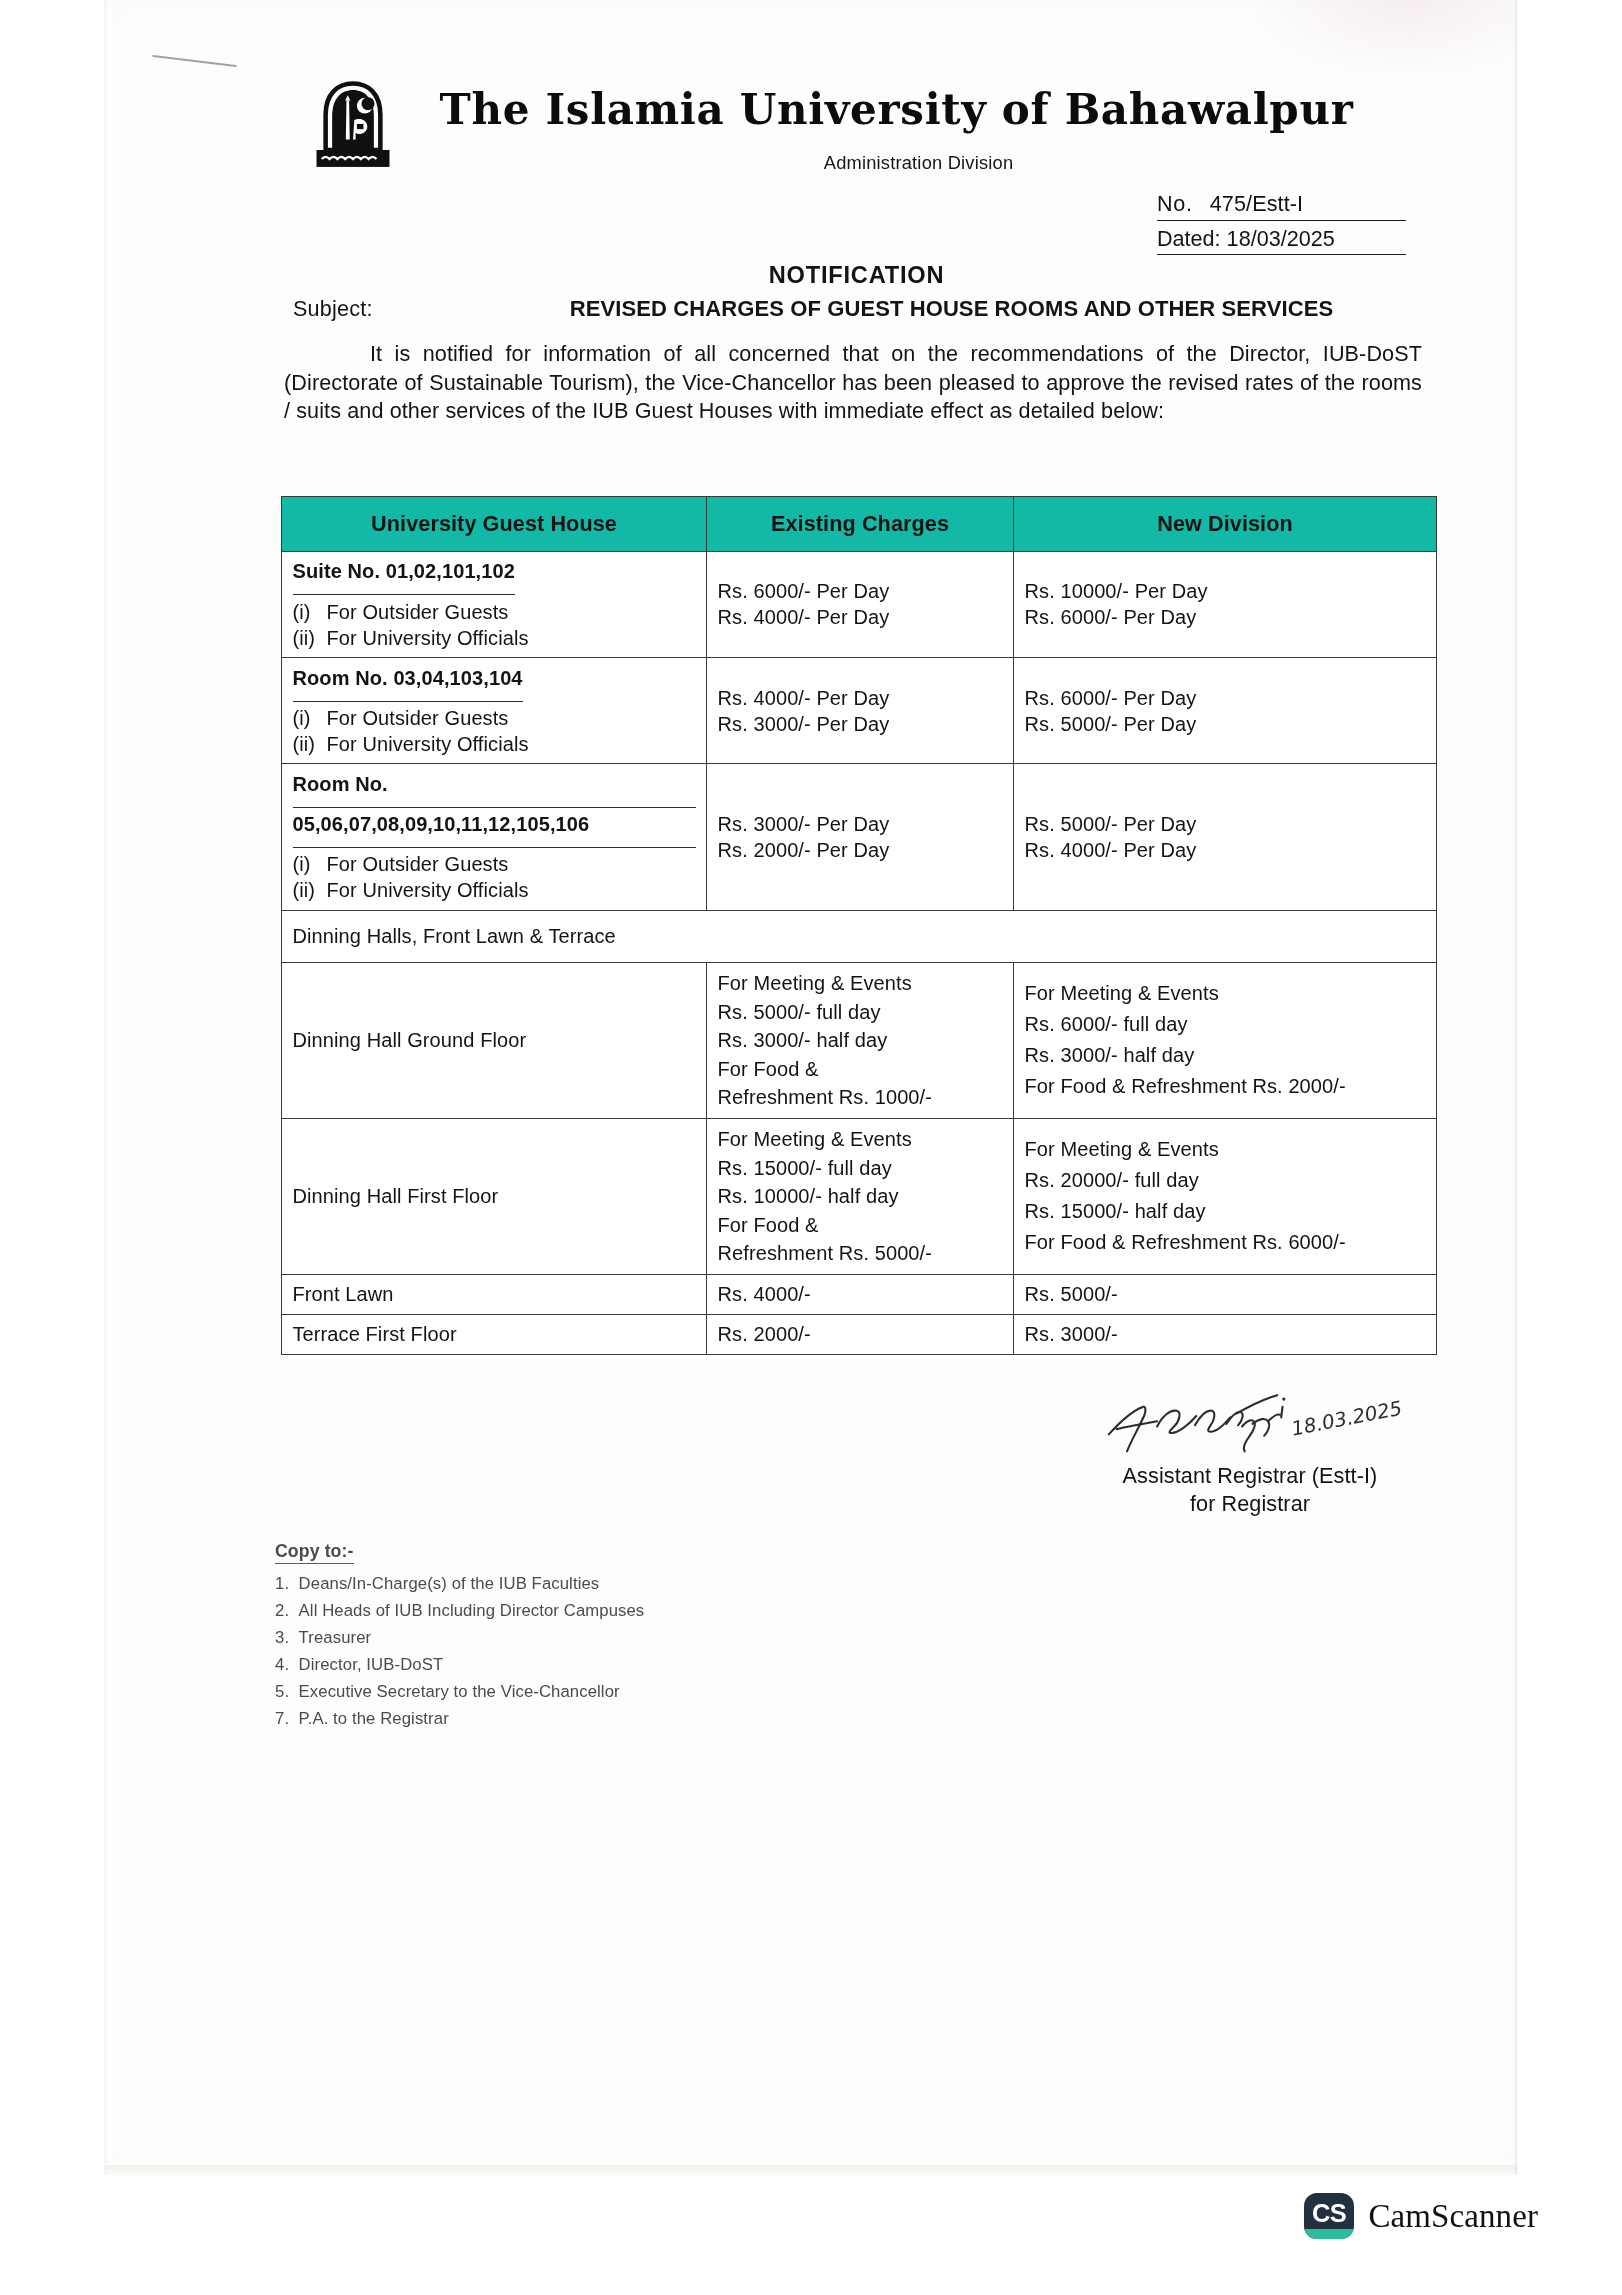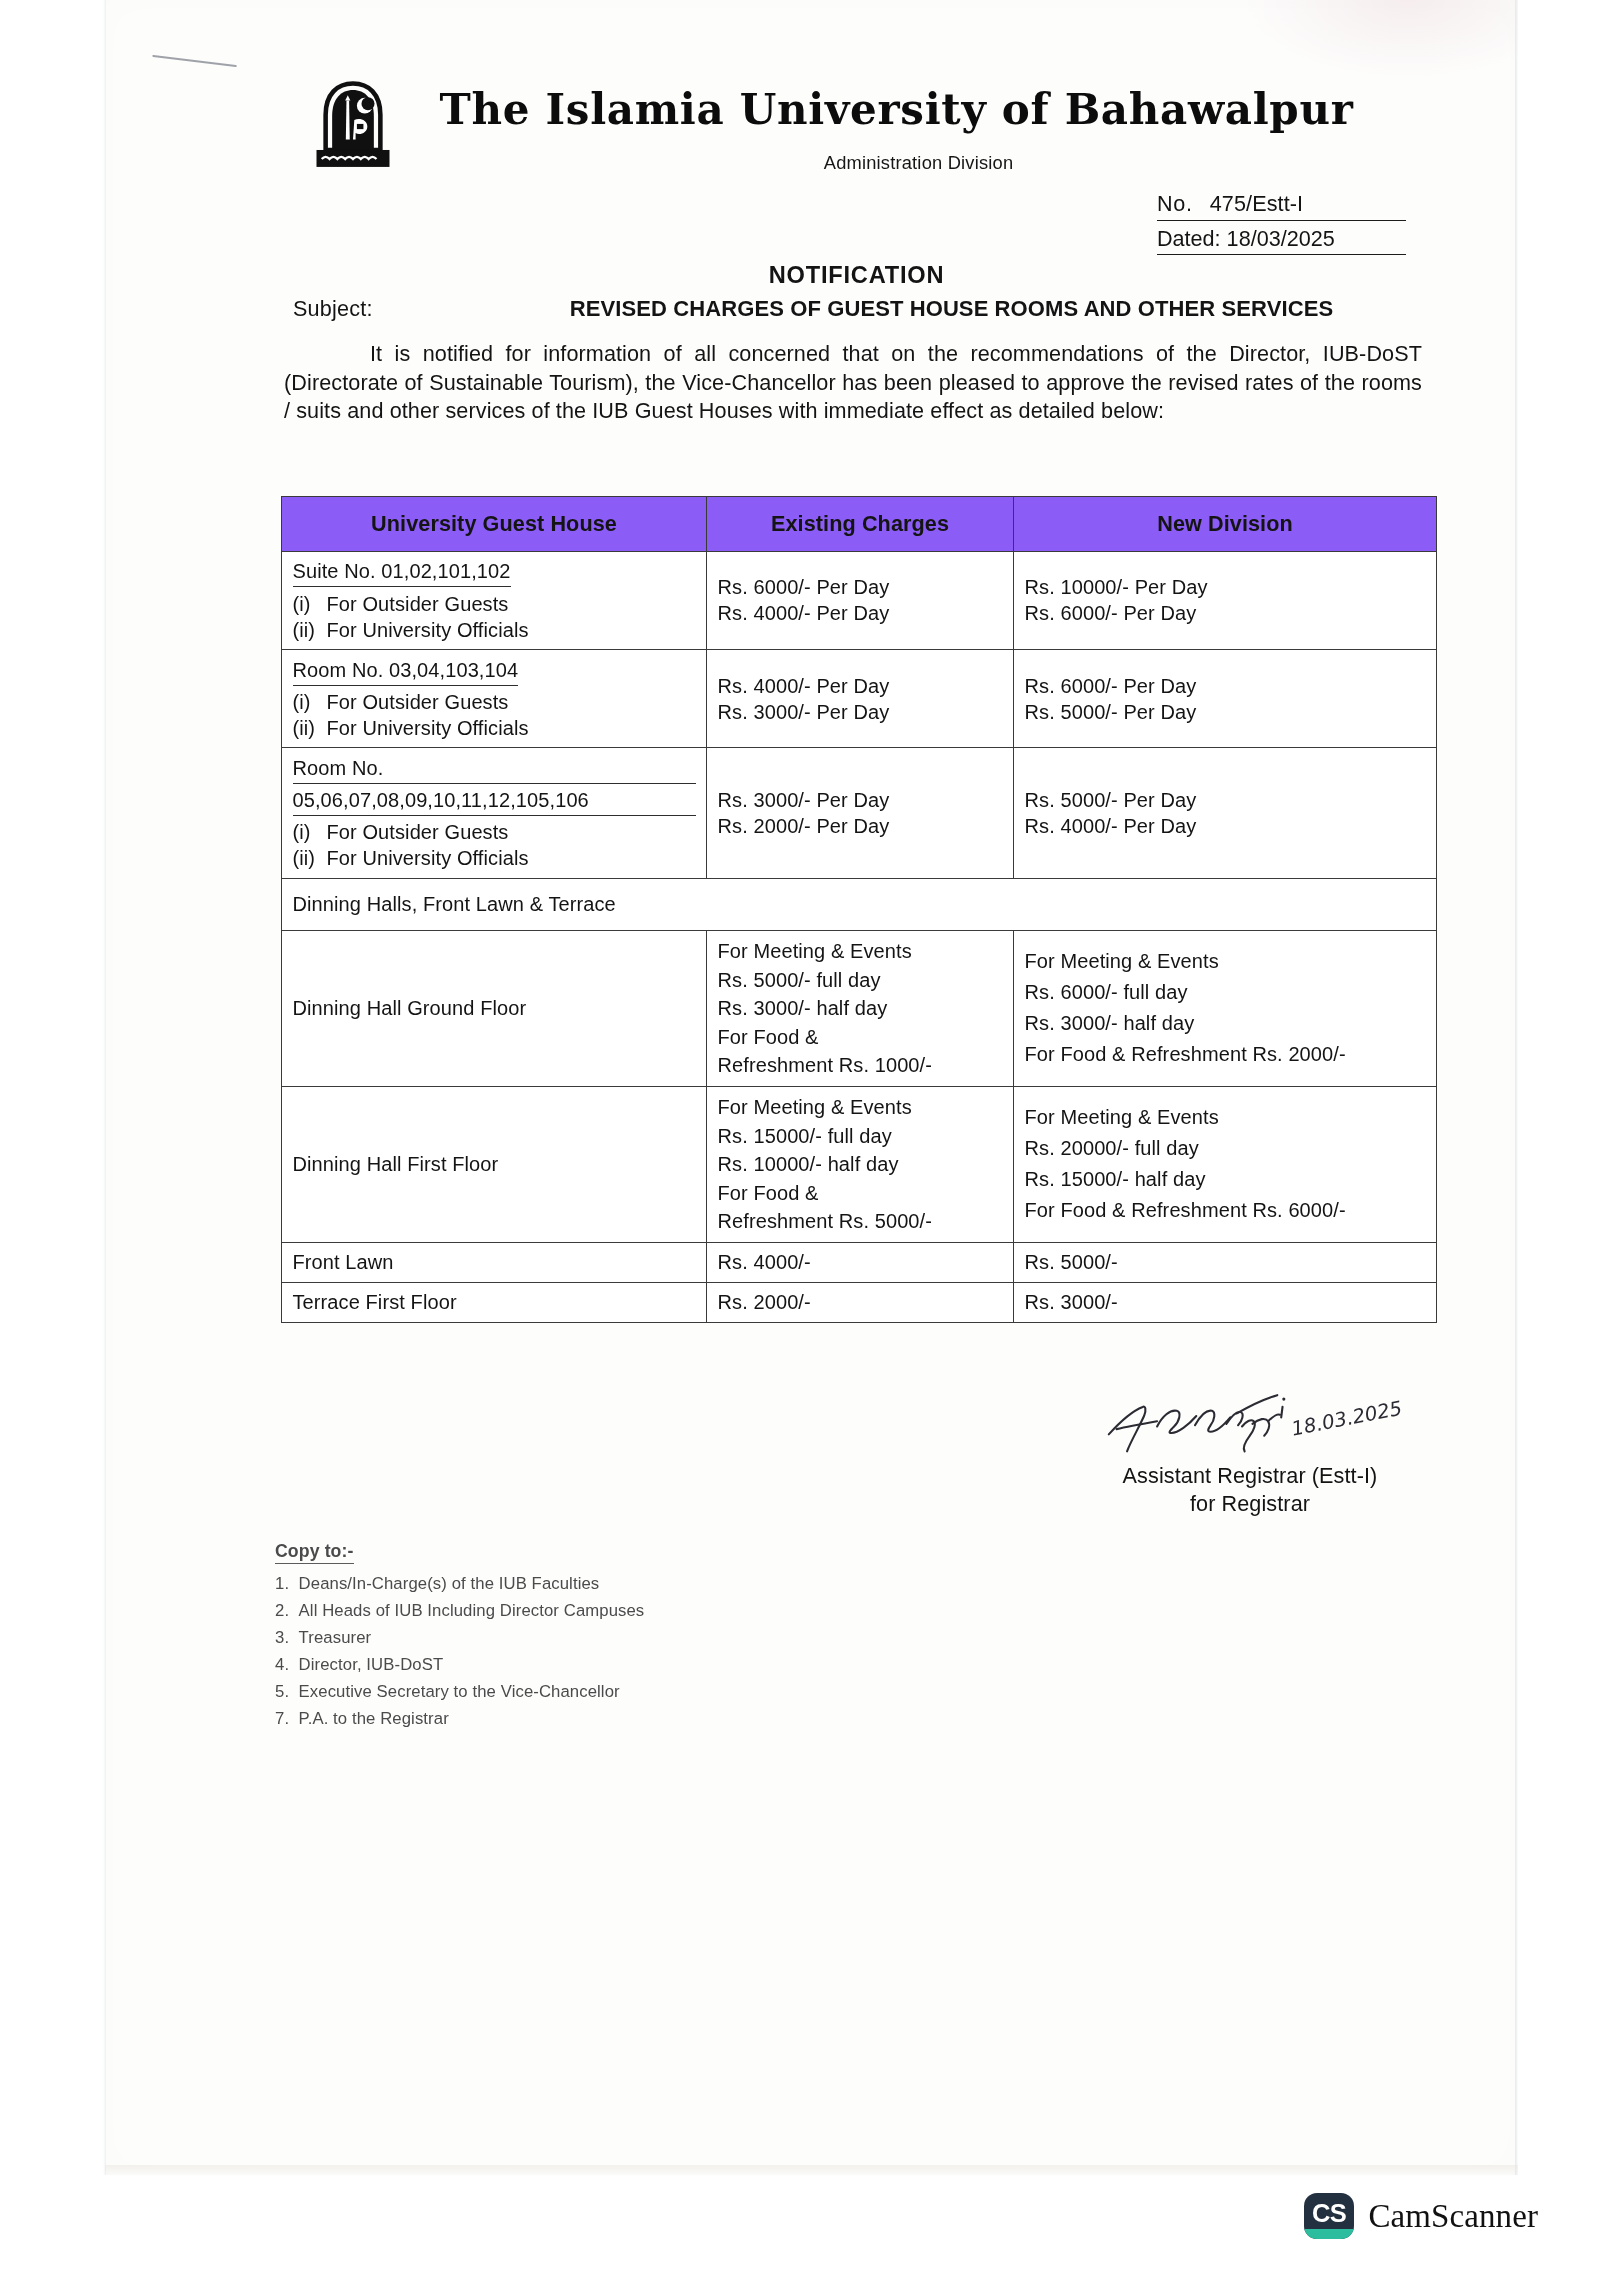--- a/index.html
+++ b/index.html
@@ -160,36 +160,36 @@
     vertical-align: middle;
     padding: 6.5px 10.5px;
     font-size: 20px;
     font-weight: 400;
     line-height: 1.3;
     text-align: left;
     letter-spacing: 0.1px;
     background: #ffffff;
   }
   #charges-table thead th {
-    background: #8b5cf6;
+    background: #14b8a6;
     text-align: center;
     font-weight: 700;
     font-size: 21.6px;
     height: 46px;
     padding: 3.9px 6.5px;
   }
   .col-a { width: 425px; }
   .col-b { width: 307px; }
   .col-c { width: 423px; }
 
   .cell-rooms .grp {
-    font-weight: 400;
+    font-weight: 700;
     border-bottom: 1.3px solid #2e2e2e;
     display: inline-block;
-    padding-bottom: 2px;
+    padding-bottom: 10px;
     margin-bottom: 3.3px;
   }
   .cell-rooms .grp.blk { display: block; }
   .cell-rooms .sub { display: block; white-space: nowrap; }
   .cell-rooms .sub .rn { display: inline-block; width: 34px; }
 
   .money { white-space: nowrap; display: block; }
 
   .section-row td {
     background: #d8d8d8;

